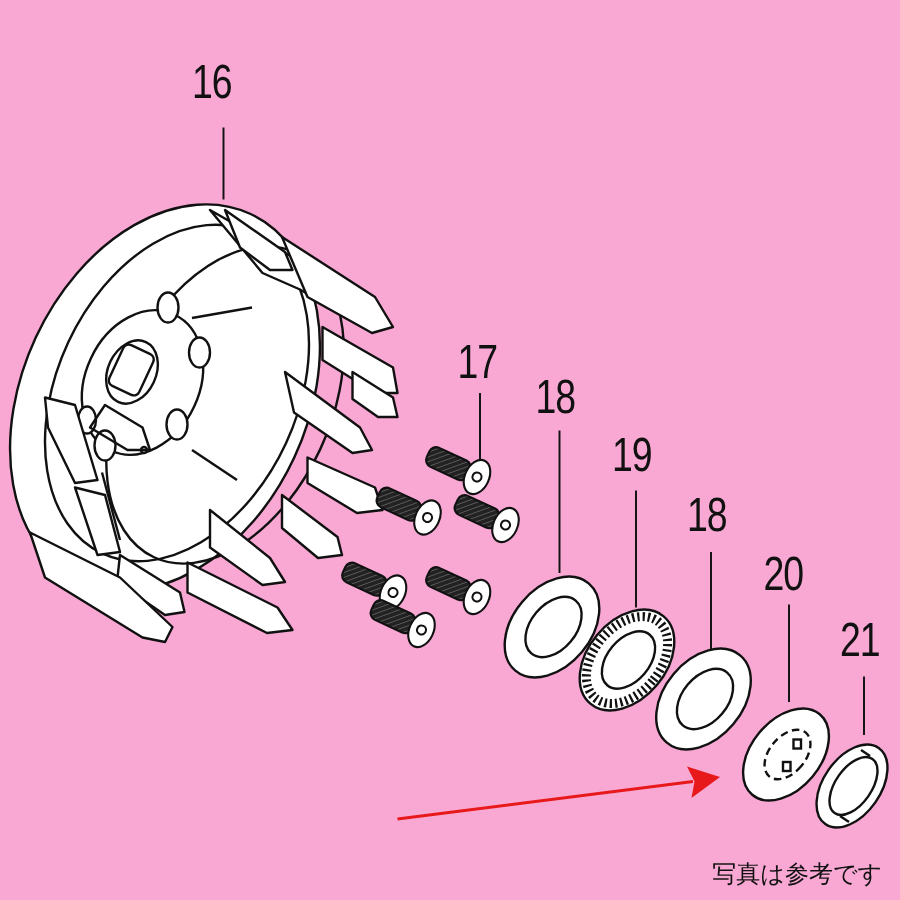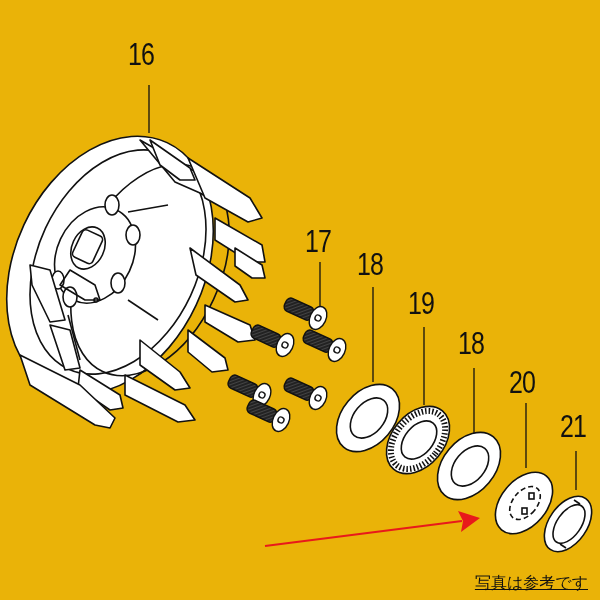--- a/index.html
+++ b/index.html
@@ -1,35 +1,34 @@
 <!DOCTYPE html>
 <html><head>
   <meta charset="utf-8">
   <style>
     html, body { margin: 0; padding: 0; background: #ffffff; }
-    #stage { position: relative; width: 600px; height: 600px; overflow: hidden; background: #eab308; }
+    #stage { position: relative; width: 600px; height: 600px; overflow: hidden; background: #f9a8d4; }
     svg#diagram { position: absolute; left: 0; top: 0; }
     .label {
       position: absolute;
       font-family: "Liberation Sans", sans-serif;
       font-size: 32px;
       color: #111111;
       line-height: 1;
       transform: scaleX(0.78);
       transform-origin: left top;
       letter-spacing: -1px;
     }
     .caption {
       position: absolute;
       font-family: "DejaVu Sans", sans-serif;
       font-size: 16px;
       color: #111111;
       right: 12px;
       bottom: 6px;
-      text-decoration: underline;
     }
   </style>
 </head>
 <body>
 
 <div id="stage">
   <svg id="diagram" width="600" height="600" viewBox="0 0 600 600">
     <defs>
       <pattern id="thread" patternUnits="userSpaceOnUse" width="3" height="3" patternTransform="rotate(45)">
         <rect width="3" height="3" fill="#222"></rect>

